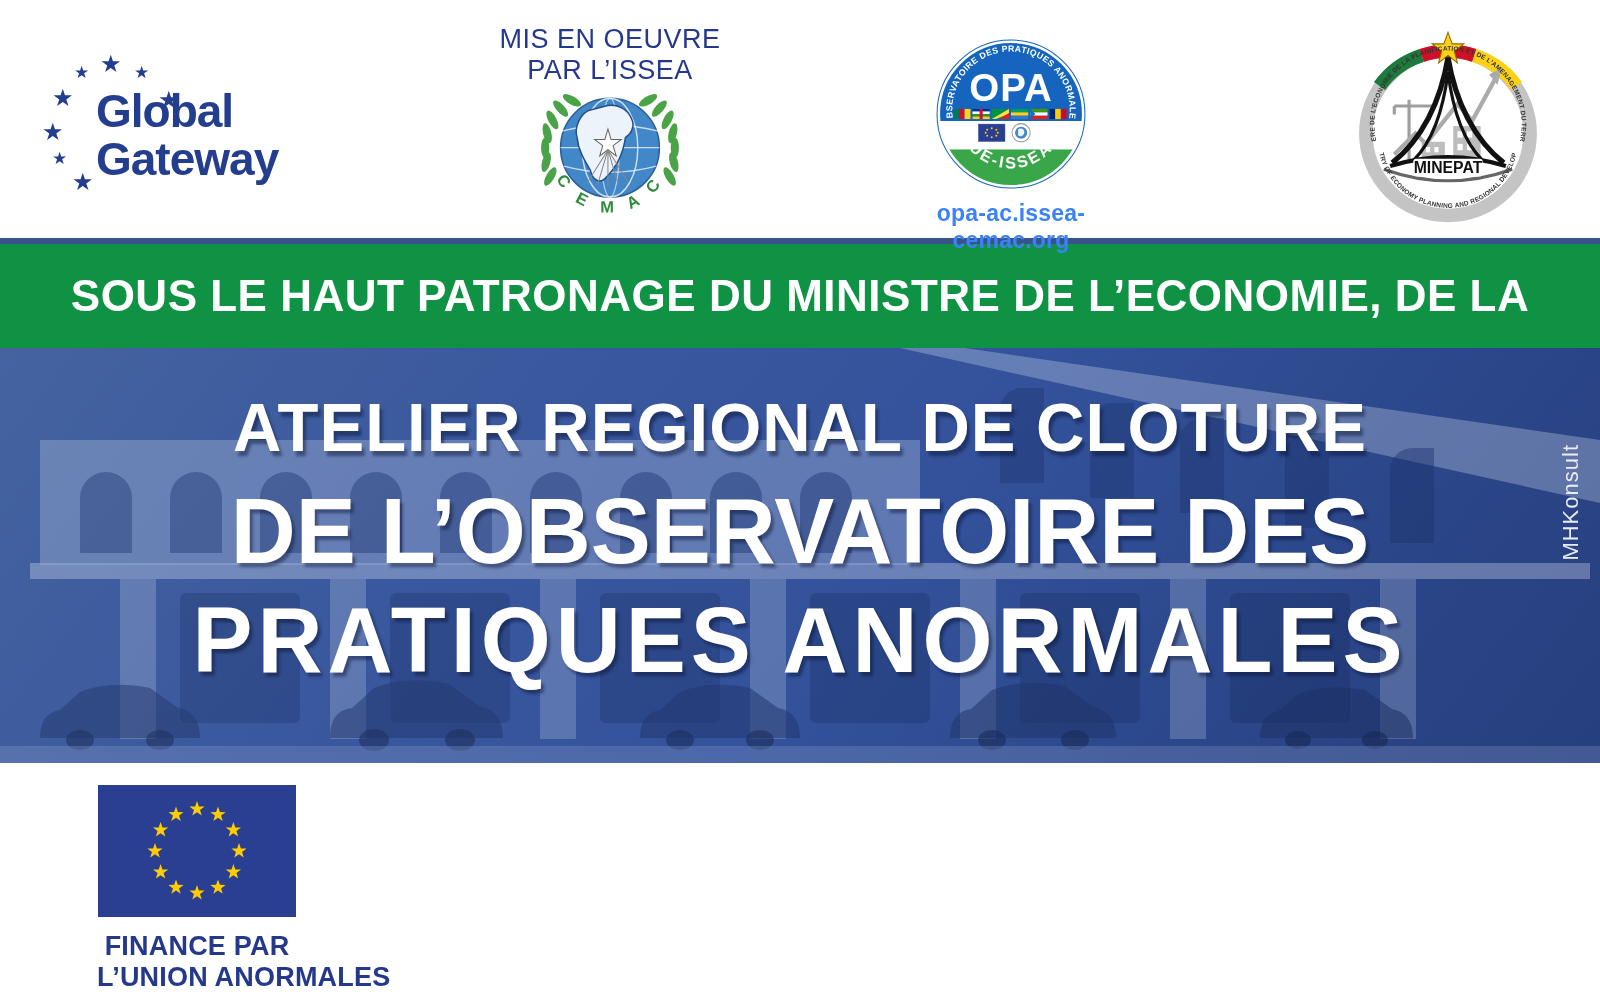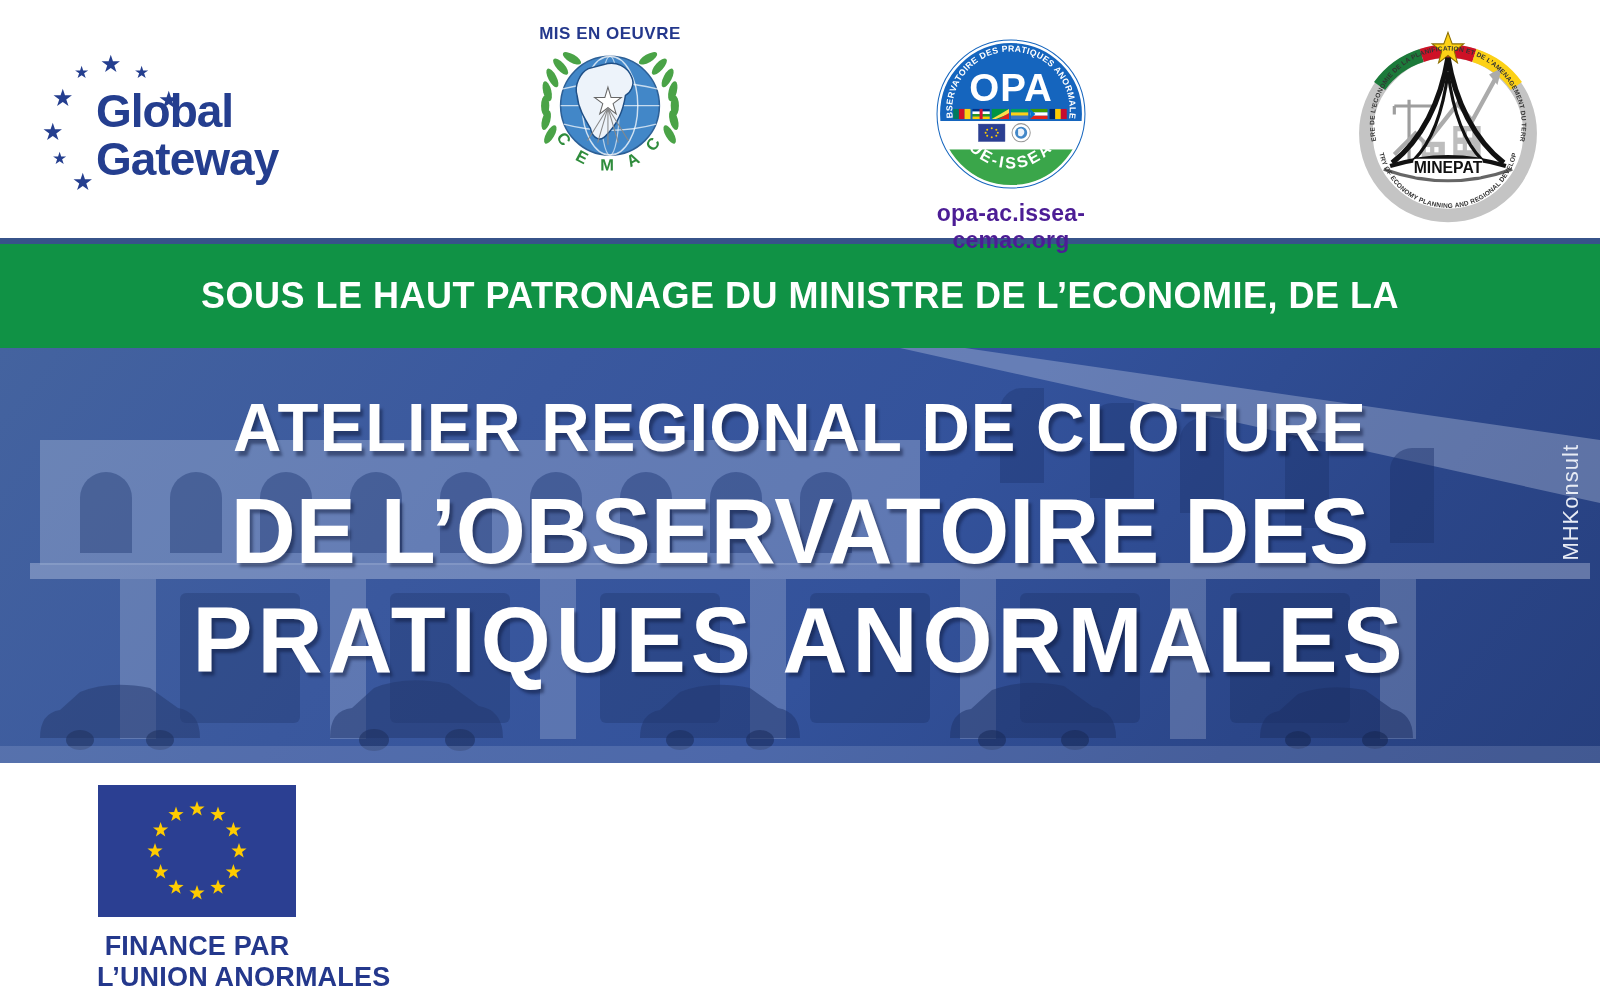--- a/index.html
+++ b/index.html
@@ -11,35 +11,35 @@
   .top-band { position:relative; width:100%; height:238px; background:#ffffff; }
 
   
   .gg-logo { position:absolute; left:38px; top:48px; width:290px; height:160px; }
   .gg-star { position:absolute; color:#243E8F; line-height:1; }
   .gg-text { position:absolute; left:58px; top:40px; color:#243E8F;
     font-weight:bold; font-size:46px; line-height:1.04; letter-spacing:-1px; }
 
   
   .issea-block { position:absolute; left:492px; top:24px; width:236px; text-align:center; }
-  .issea-caption { color:#24388C; font-weight:bold; font-size:17px; line-height:1.15; letter-spacing:.5px; }
+  .issea-caption { color:#24388C; font-weight:normal; font-size:27px; line-height:1.15; letter-spacing:.5px; }
   .issea-name { color:#3F6FB0; font-weight:bold; font-size:34px; letter-spacing:4px; margin-top:-6px; }
 
   
   .opa-block { position:absolute; left:893px; top:38px; width:236px; text-align:center; }
-  .opa-url { color:#4c1d95; font-weight:bold; font-size:23px; margin-top:6px; letter-spacing:.2px; }
+  .opa-url { color:#3b82f6; font-weight:bold; font-size:23px; margin-top:6px; letter-spacing:.2px; }
 
   
   .minepat-block { position:absolute; left:1348px; top:26px; width:200px; height:200px; }
 
   
   .navy-line { width:100%; height:6px; background:#37538A; }
   .green-band { width:100%; height:104px; background:#109245; display:flex;
     flex-direction:column; align-items:center; justify-content:center; }
-  .green-band .line { color:#fff; font-weight:bold; font-size:36px;
+  .green-band .line { color:#fff; font-weight:bold; font-size:44px;
     letter-spacing:.5px; line-height:1.3; text-align:center; }
 
   
   .blue-band { position:relative; width:100%; height:415px; overflow:hidden;
     background:linear-gradient(128deg,#44639F 0%, #3A589E 30%, #33529B 55%, #2B4689 80%, #263F7E 100%); }
   .blue-band svg.bg { position:absolute; inset:0; width:100%; height:100%; opacity:.5; }
   .title-wrap { position:relative; width:100%; height:100%; display:flex;
     flex-direction:column; align-items:center; justify-content:center; padding-bottom:30px; }
   .title-line { color:#ffffff; font-weight:bold; white-space:nowrap;
     text-shadow:3px 4px 3px rgba(8,18,48,.45); transform:scaleY(1.02); }
@@ -77,20 +77,21 @@
       <span class="gg-star" style="left:34px;top:122px;font-size:24px">★</span>
       <div class="gg-text">
         <div>Global</div>
         <div>Gateway</div>
       </div>
     </div>
 
     <div class="issea-block">
       <div class="issea-caption">
         <div>MIS EN OEUVRE</div>
+        <div>PAR L’ISSEA</div>
       </div>
       <svg width="170" height="142" viewBox="0 0 160 138" style="margin-top:2px">
 
         <g fill="#4AA347">
           <g>
             <ellipse cx="22" cy="86" rx="4" ry="10" transform="rotate(30 22 86)"></ellipse>
             <ellipse cx="18" cy="72" rx="4" ry="10" transform="rotate(15 18 72)"></ellipse>
             <ellipse cx="17" cy="58" rx="4" ry="10" transform="rotate(0 17 58)"></ellipse>
             <ellipse cx="19" cy="44" rx="4" ry="10" transform="rotate(-14 19 44)"></ellipse>
             <ellipse cx="24" cy="31" rx="4" ry="10" transform="rotate(-28 24 31)"></ellipse>

